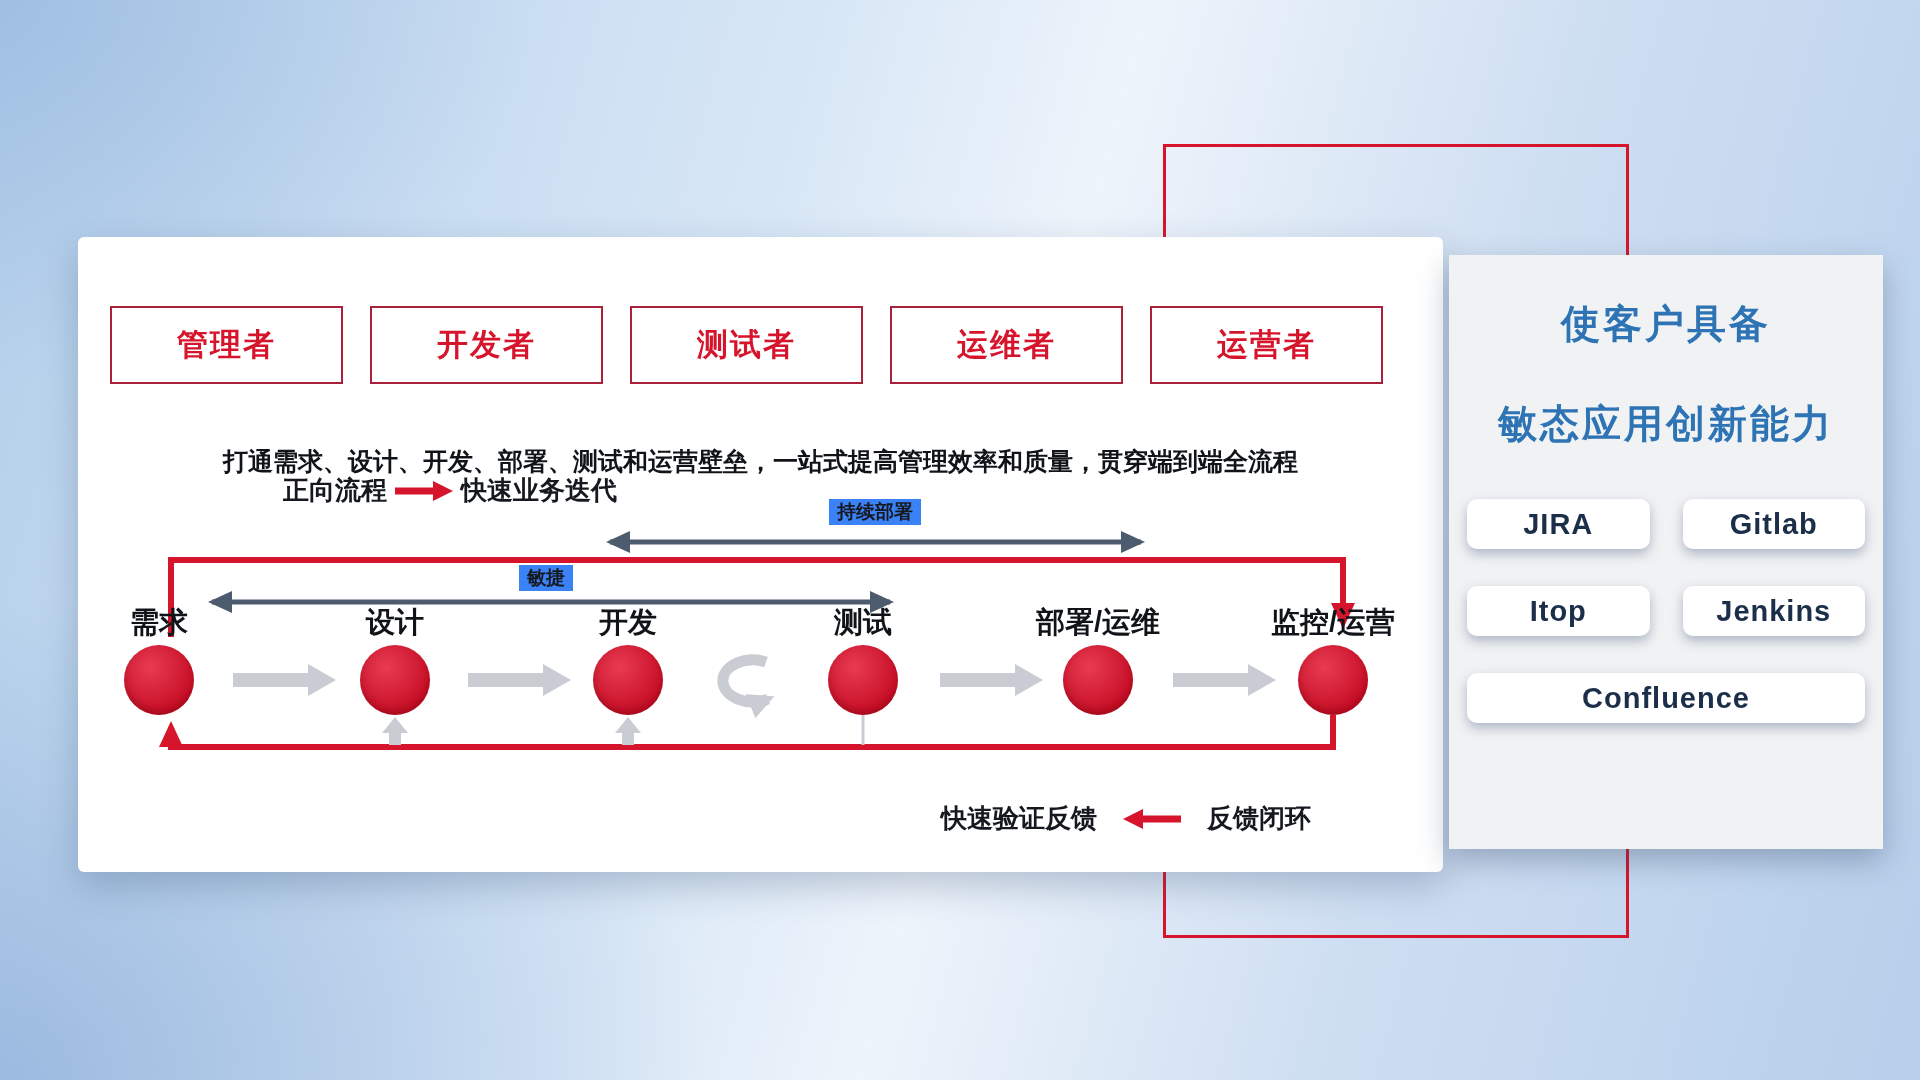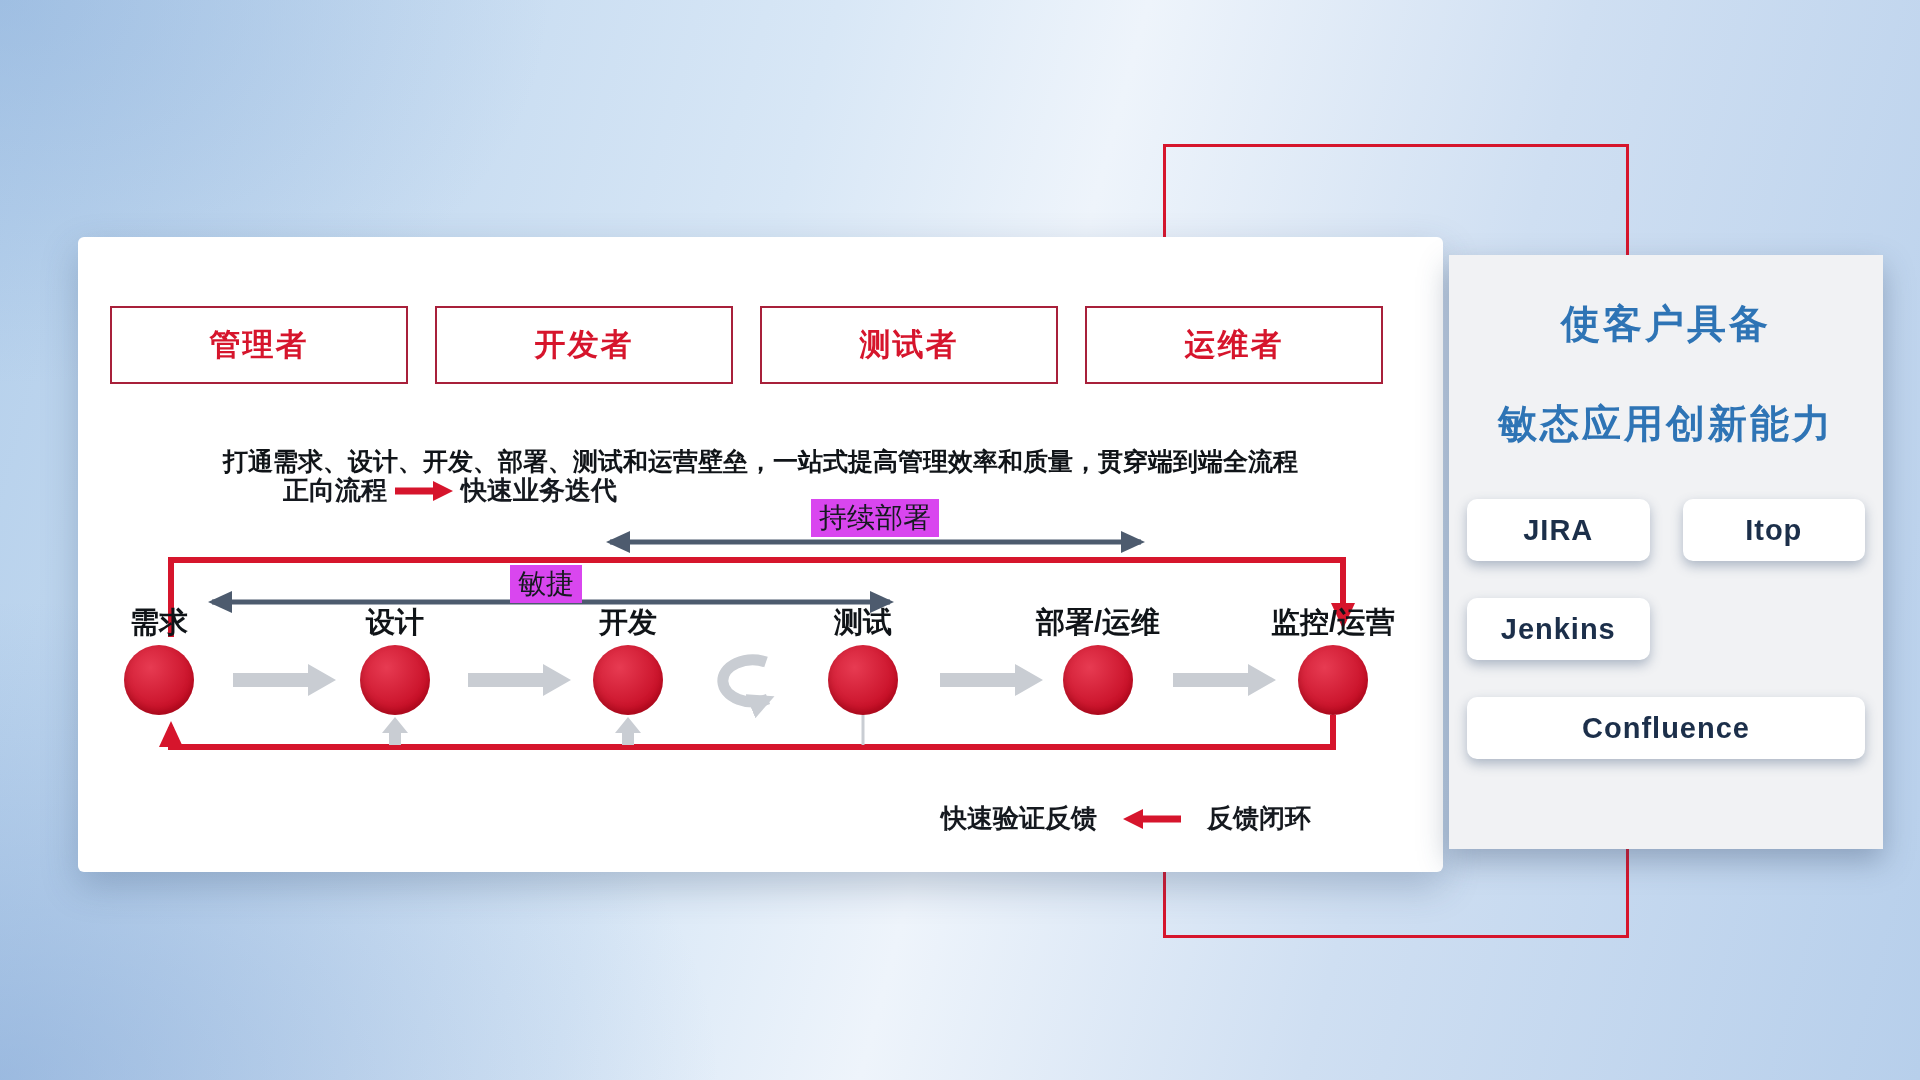--- a/index.html
+++ b/index.html
@@ -52,22 +52,22 @@
   .red-fill  { fill:var(--accent-red, #d6152c); }
   .dark-fill { fill:var(--dark-arrow, #4d5b6e); }
   .gray-fill { fill:var(--gray-arrow, #c9cdd3); }
   .red-stroke  { stroke:var(--accent-red, #d6152c); stroke-width:6; fill:none; }
   .dark-stroke { stroke:var(--dark-arrow, #4d5b6e); stroke-width:5; fill:none; }
   .gray-stroke-thick { stroke:var(--gray-arrow, #c9cdd3); stroke-width:11; fill:none; }
   .gray-stroke-thin  { stroke:var(--gray-arrow, #c9cdd3); stroke-width:3; fill:none; }
 
   .span-label {
     position:absolute; transform:translateX(-50%);
-    font-size:28px; font-weight:normal; color:#15191f; white-space:nowrap;
-    background:#d946ef; padding:0 8px;
+    font-size:19px; font-weight:bold; color:#15191f; white-space:nowrap;
+    background:#3b82f6; padding:0 8px;
   }
   .cd-label    { left:797px; top:262px; }
   .agile-label { left:468px; top:328px; }
 
   .stage-label {
     position:absolute; top:366px; transform:translateX(-50%);
     font-size:29px; font-weight:bold; color:#101418; white-space:nowrap;
   }
   .stage-dot {
     position:absolute; top:408px; width:70px; height:70px; border-radius:50%;
@@ -85,21 +85,21 @@
     text-align:center; font-size:39px; font-weight:bold;
     color:var(--title-blue, #2e74b5); letter-spacing:3px; white-space:nowrap;
   }
   .benefit-title.line1 { margin-top:42px; }
   .benefit-title.line2 { margin-top:46px; }
   .tools-grid {
     margin:48px 18px 0; display:grid;
     grid-template-columns:1fr 1fr; gap:37px 33px;
   }
   .tool-chip {
-    height:62px; background:#ffffff; border-radius:10px;
+    height:50px; background:#ffffff; border-radius:10px;
     box-shadow:0 5px 12px rgba(90,110,140,.45);
     display:flex; align-items:center; justify-content:center;
     font-size:29px; font-weight:bold; color:#1c2f4a; letter-spacing:1px;
   }
   .tool-wide { grid-column:1 / -1; }
 </style>
 </head>
 <body>
 
 <div class="stage">
@@ -113,20 +113,23 @@
         <span>管理者</span>
       </div>
       <div class="role-box">
         <span>开发者</span>
       </div>
       <div class="role-box">
         <span>测试者</span>
       </div>
       <div class="role-box">
         <span>运维者</span>
+      </div>
+      <div class="role-box">
+        <span>运营者</span>
       </div>
     </div>
 
     <div class="description">打通需求、设计、开发、部署、测试和运营壁垒，一站式提高管理效率和质量，贯穿端到端全流程</div>
 
     <div class="legend legend-forward">
       <span>正向流程</span>
       <svg width="58" height="20" viewBox="0 0 58 20">
         <polygon class="red-fill" points="0,6.5 38,6.5 38,0 58,10 38,20 38,13.5 0,13.5"></polygon>
       </svg>
@@ -188,19 +191,20 @@
       <span>反馈闭环</span>
     </div>
 
   </section>
 
   <aside class="benefit-panel">
     <div class="benefit-title line1">使客户具备</div>
     <div class="benefit-title line2">敏态应用创新能力</div>
     <div class="tools-grid">
       <div class="tool-chip">JIRA</div>
+      <div class="tool-chip">Gitlab</div>
       <div class="tool-chip">Itop</div>
       <div class="tool-chip">Jenkins</div>
       <div class="tool-chip tool-wide">Confluence</div>
     </div>
   </aside>
 
 </div>
 
 </body></html>

